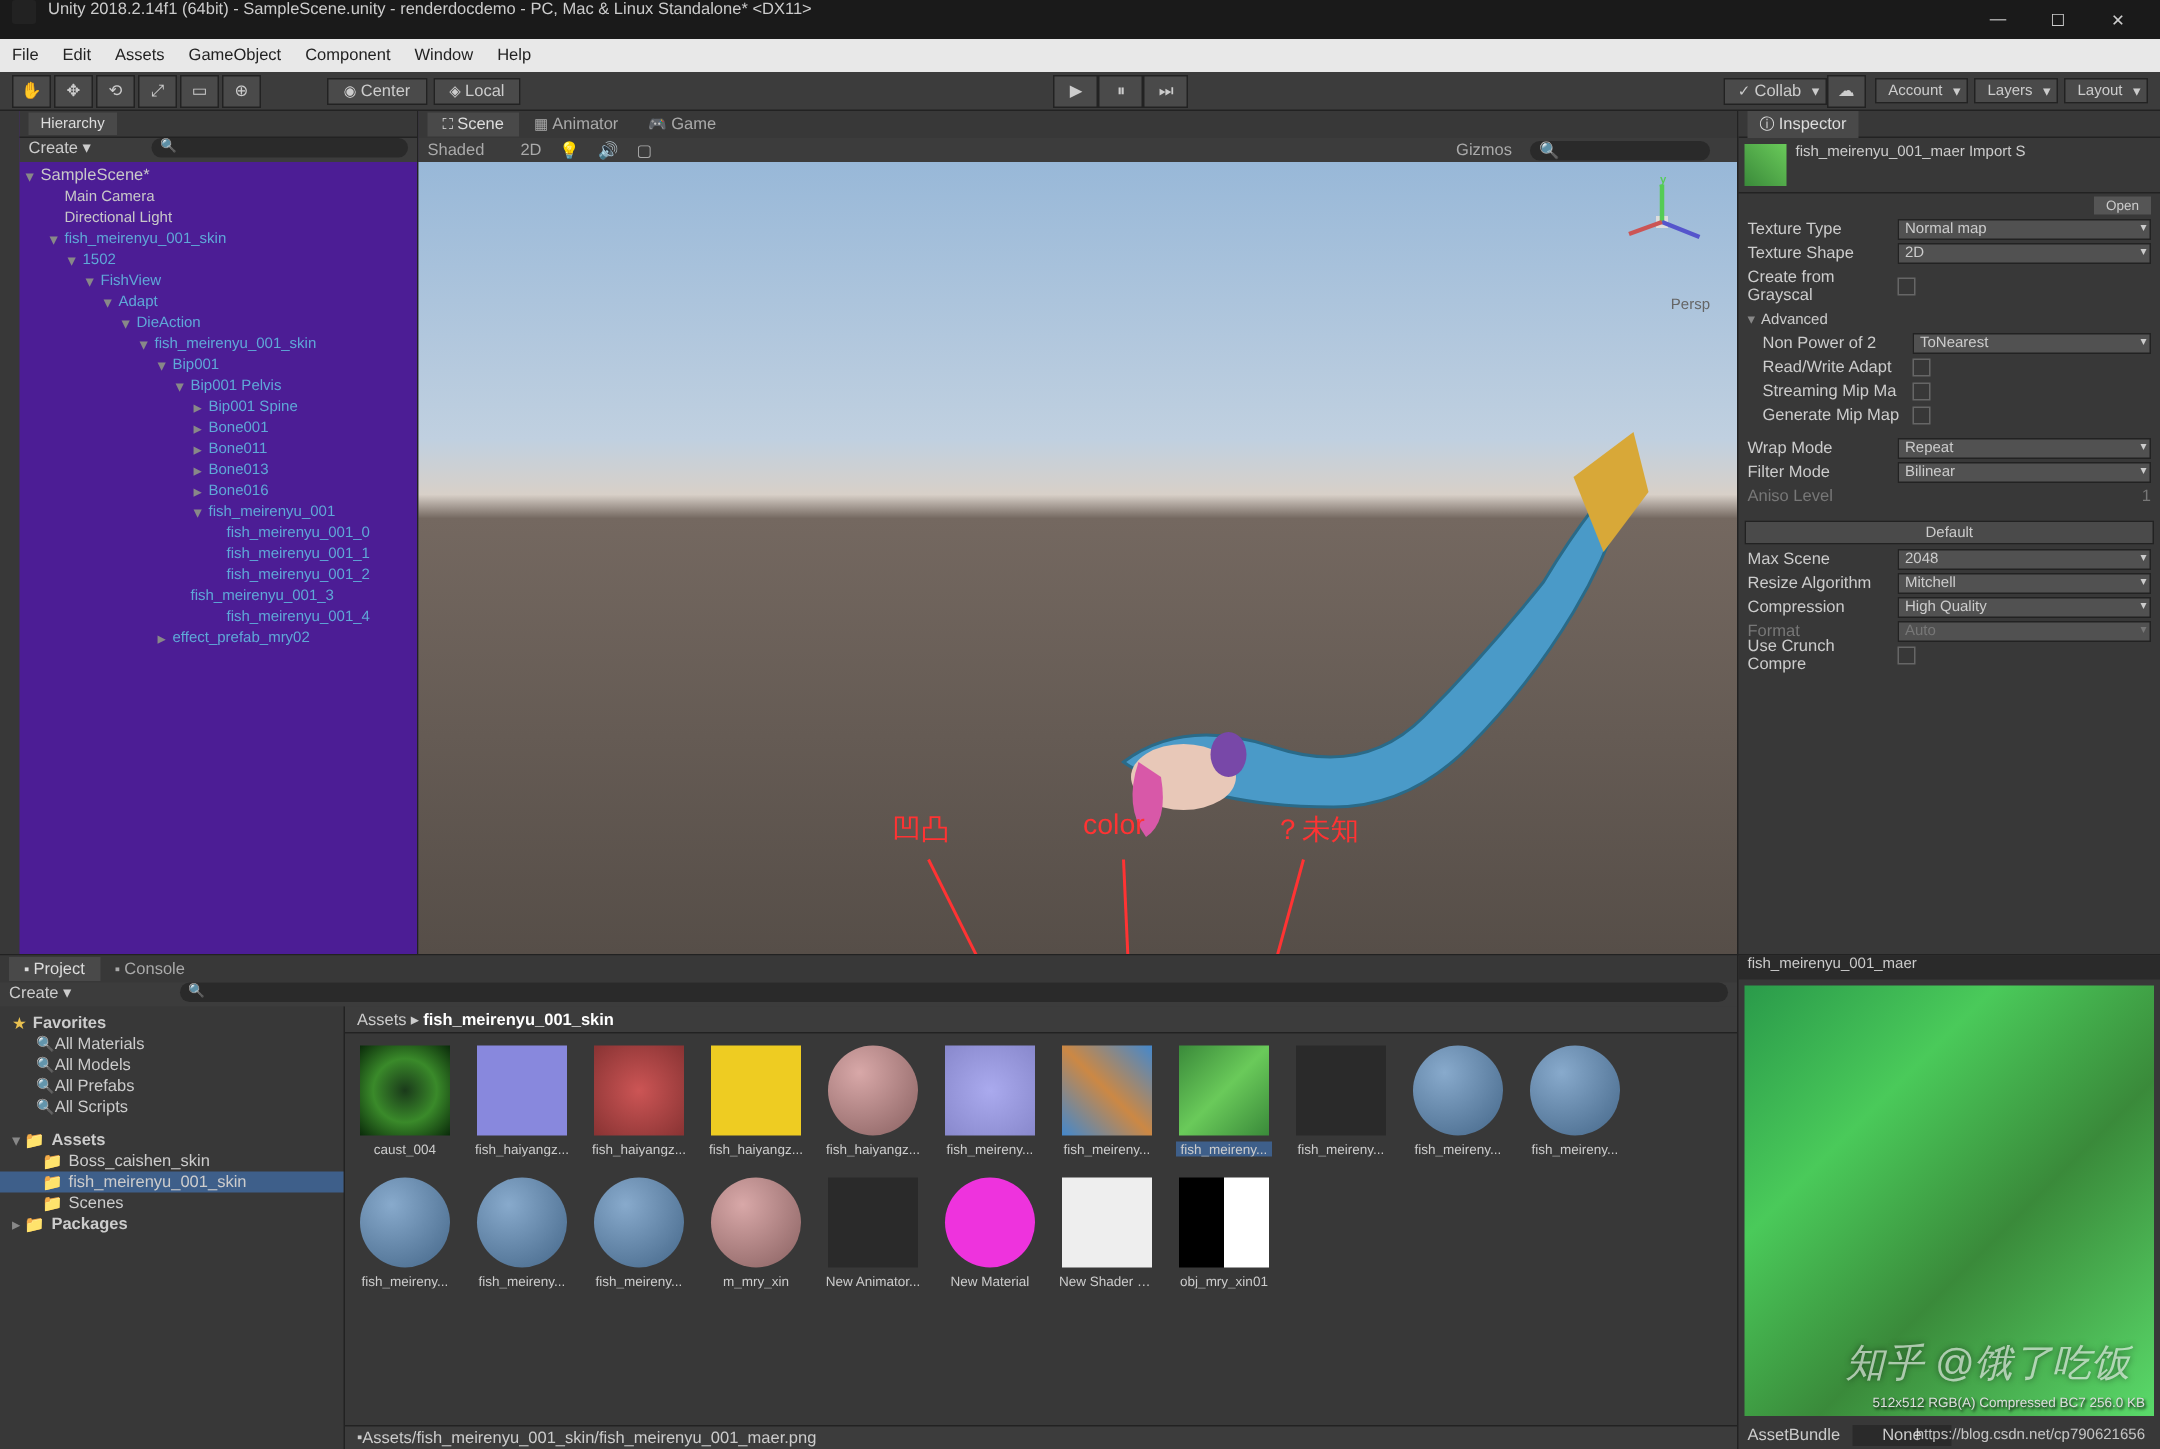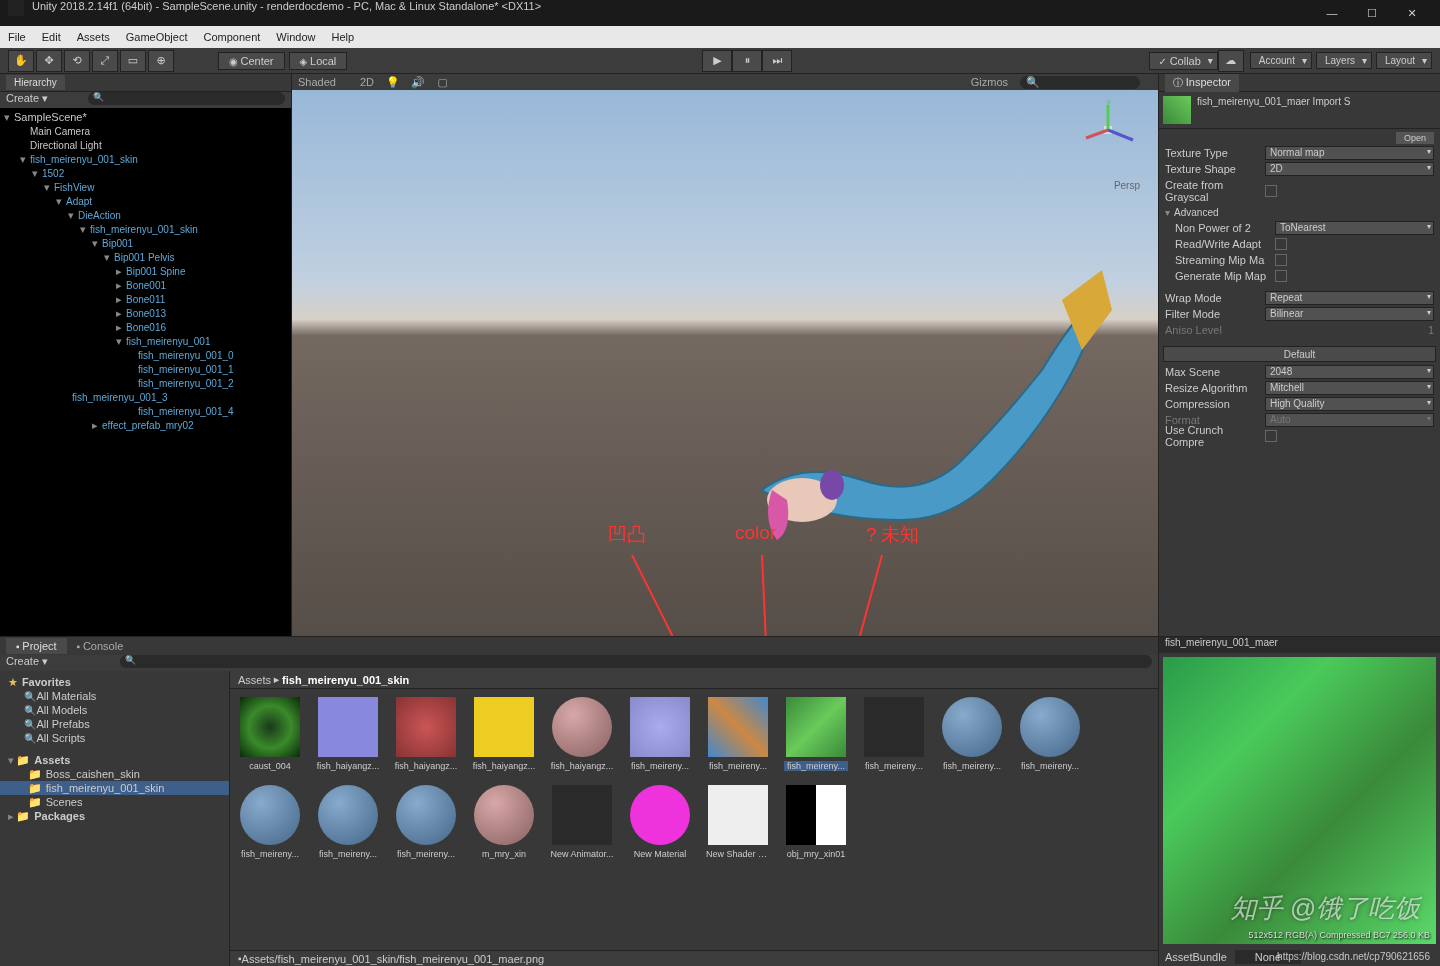--- a/index.html
+++ b/index.html
@@ -12,21 +12,21 @@
 .menubar span { margin-right: 16px; cursor: pointer; }
 .toolbar { background: #3c3c3c; height: 26px; display: flex; align-items: center; padding: 0 8px; border-bottom: 1px solid #222; }
 .toolbar .tool-btn { width: 26px; height: 22px; background: #4a4a4a; border: 1px solid #222; margin-right: 2px; display: flex; align-items: center; justify-content: center; color: #ccc; cursor: pointer; }
 .toolbar .pill { background: #4a4a4a; border: 1px solid #222; padding: 2px 10px; margin: 0 2px; color: #ccc; cursor: pointer; font-size: 10px; }
 .toolbar .spacer { flex: 1; }
 .toolbar .play-group { display: flex; }
 .toolbar .play-btn { width: 30px; height: 22px; background: #4a4a4a; border: 1px solid #222; display: flex; align-items: center; justify-content: center; color: #ccc; cursor: pointer; }
 .toolbar .dropdown { background: #4a4a4a; border: 1px solid #222; padding: 2px 16px 2px 8px; margin-left: 4px; color: #ccc; cursor: pointer; position: relative; font-size: 10px; }
 .toolbar .dropdown::after { content: '▾'; position: absolute; right: 4px; }
 .main-area { display: flex; height: 562px; }
-.hierarchy-panel { width: 292px; background: #000000; border-right: 1px solid #222; display: flex; flex-direction: column; }
+.hierarchy-panel { width: 266px; background: #4c1d95; border-right: 1px solid #222; display: flex; flex-direction: column; margin-left: 13px; }
 .panel-tab { background: #383838; height: 18px; display: flex; align-items: center; padding: 0 6px; border-bottom: 1px solid #222; }
 .panel-tab .tab-label { background: #494949; padding: 2px 8px; color: #ddd; font-size: 10px; }
 .panel-toolbar { background: #3c3c3c; height: 16px; display: flex; align-items: flex-start; padding: 0 6px; font-size: 10px; gap: 32px; }
 .panel-toolbar .create-btn { color: #ccc; cursor: pointer; }
 .panel-toolbar .search { flex: 1; background: #2a2a2a; border-radius: 8px; height: 13px; margin-left: 8px; padding: 0 6px; color: #888; font-size: 9px; }
 .hierarchy-tree { flex: 1; overflow: auto; padding: 2px 0; }
 .tree-item { display: flex; align-items: center; height: 14px; padding-left: 4px; cursor: pointer; color: #c8c8c8; font-size: 10px; }
 .tree-item.blue { color: #5fa8d8; }
 .tree-item .arrow { width: 10px; color: #888; display: inline-block; }
 .scene-panel { flex: 1; background: #383838; display: flex; flex-direction: column; position: relative; }
@@ -171,28 +171,33 @@
           <div class="tree-item blue" style="padding-left: 104px;"><span class="arrow">▾</span>Bip001 Pelvis</div>
           <div class="tree-item blue" style="padding-left: 116px;"><span class="arrow">▸</span>Bip001 Spine</div>
           <div class="tree-item blue" style="padding-left: 116px;"><span class="arrow">▸</span>Bone001</div>
           <div class="tree-item blue" style="padding-left: 116px;"><span class="arrow">▸</span>Bone011</div>
           <div class="tree-item blue" style="padding-left: 116px;"><span class="arrow">▸</span>Bone013</div>
           <div class="tree-item blue" style="padding-left: 116px;"><span class="arrow">▸</span>Bone016</div>
           <div class="tree-item blue" style="padding-left: 116px;"><span class="arrow">▾</span>fish_meirenyu_001</div>
           <div class="tree-item blue" style="padding-left: 128px;"><span class="arrow"></span>fish_meirenyu_001_0</div>
           <div class="tree-item blue" style="padding-left: 128px;"><span class="arrow"></span>fish_meirenyu_001_1</div>
           <div class="tree-item blue" style="padding-left: 128px;"><span class="arrow"></span>fish_meirenyu_001_2</div>
-          <div class="tree-item blue" style="padding-left: 62px;"><span class="arrow"></span>fish_meirenyu_001_3</div>
+          <div class="tree-item blue" style="padding-left: 104px;"><span class="arrow"></span>fish_meirenyu_001_3</div>
           <div class="tree-item blue" style="padding-left: 128px;"><span class="arrow"></span>fish_meirenyu_001_4</div>
           <div class="tree-item blue" style="padding-left: 92px;"><span class="arrow">▸</span>effect_prefab_mry02</div>
         </div>
     </div>
   </div>
 
   <div class="scene-panel">
+    <div class="scene-tabs">
+      <span class="tab active">⛶ <span>Scene</span></span>
+      <span class="tab">▦ <span>Animator</span></span>
+      <span class="tab">🎮 <span>Game</span></span>
+    </div>
     <div class="scene-toolbar">
       <span>Shaded</span>
       <span style="margin-left:auto"></span>
       <span>2D</span>
       <span>💡</span>
       <span>🔊</span>
       <span>▢</span>
       <span class="spacer"></span>
       <span>Gizmos</span>
       <span class="search" style="width:120px;background:#2a2a2a;border-radius:8px;padding:0 6px;">🔍</span>

